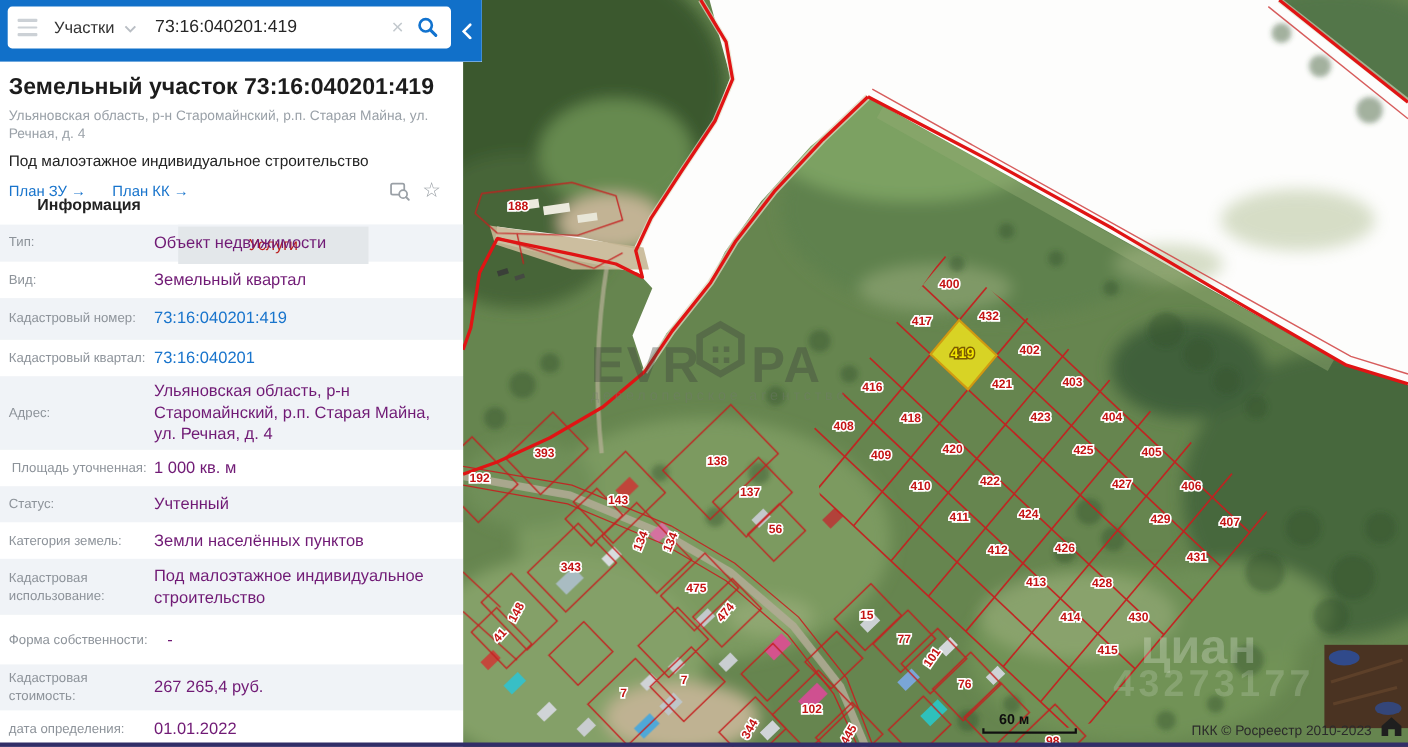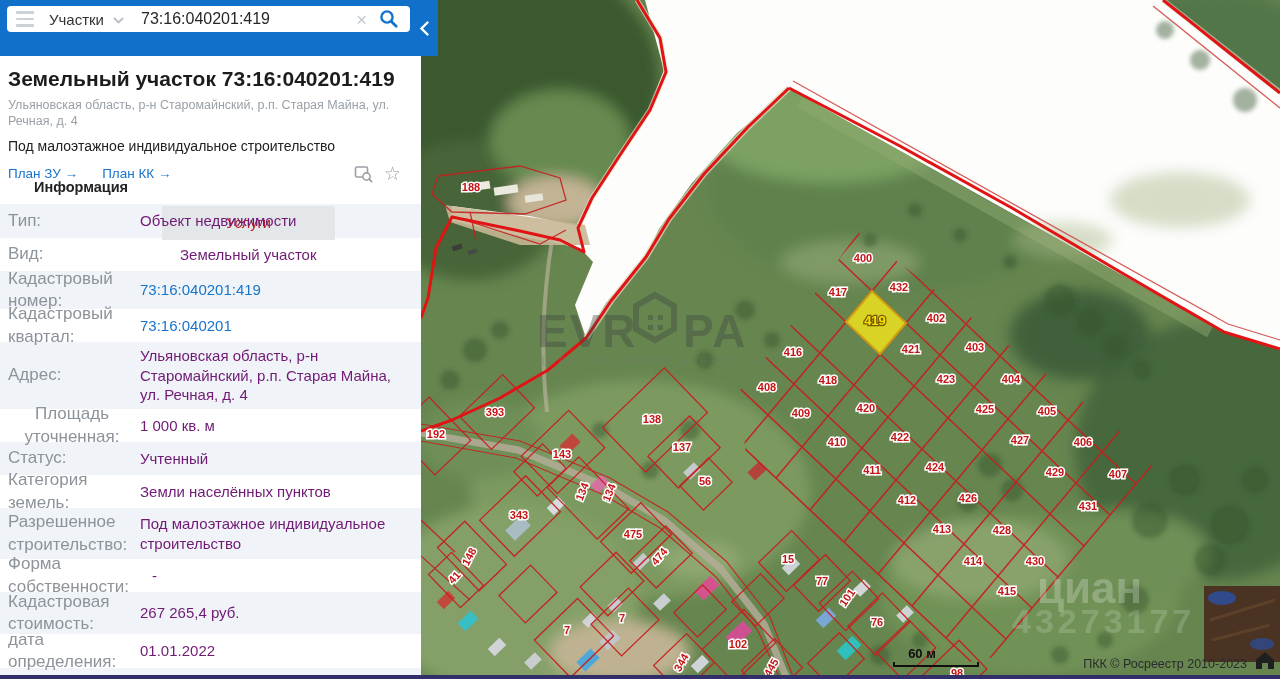--- a/index.html
+++ b/index.html
@@ -12,21 +12,21 @@
   .parcel-label.hl{fill:#f2e400;stroke:#7a5a00;stroke-width:2.6px;font-size:13px;}
   .scale-text{font:bold 13px "Liberation Sans",sans-serif;fill:#0e0e0e;text-anchor:middle;}
   .attr-text{font:12.5px "Liberation Sans",sans-serif;fill:#2b2b2b;text-anchor:end;}
   .wm1-big{font:bold 46px "Liberation Sans",sans-serif;letter-spacing:2px;}
   .wm1-sub{font:13px "Liberation Sans",sans-serif;letter-spacing:3.5px;}
   .wm2-big{font:bold 44px "Liberation Sans",sans-serif;}
   .wm2-num{font:bold 34px "Liberation Sans",sans-serif;letter-spacing:4px;}
 
   
   .topbar{position:absolute;left:0;top:0;width:438px;height:56px;background:#1170c9;z-index:30;}
-  .searchbox{position:absolute;left:7px;top:6px;width:403px;height:26px;background:#fff;border-radius:4px;display:flex;align-items:center;}
+  .searchbox{position:absolute;left:7px;top:6px;width:403px;height:38px;background:#fff;border-radius:4px;display:flex;align-items:center;}
   .hamburger{margin-left:9px;display:flex;flex-direction:column;gap:4px;cursor:pointer;}
   .hamburger i{display:block;width:18px;height:2.5px;border-radius:1px;background:#ccd1d6;}
   .cat-label{margin-left:15px;font-size:15px;color:#333;}
   .cat-chev{margin-left:9px;margin-top:3px;}
   .query{margin-left:17px;font-size:16px;color:#262626;flex:1;white-space:nowrap;overflow:hidden;}
   .clear-x{color:#c3c9ce;font-size:19px;margin-right:12px;cursor:pointer;line-height:1;}
   .mag{margin-right:11px;cursor:pointer;}
   .collapse-tab{position:absolute;left:410px;top:0;width:28px;height:56px;display:flex;align-items:center;justify-content:center;cursor:pointer;}
 
   
@@ -40,21 +40,21 @@
   .head-icons{margin-left:auto;display:flex;align-items:center;gap:11px;padding-right:12px;}
   .star{font-size:19px;color:#9aa0a6;line-height:1;cursor:pointer;}
   .tabs{display:flex;height:34px;}
   .tab{height:34px;line-height:34px;text-align:center;font-size:14.5px;cursor:pointer;}
   .tab.active{width:162px;background:#fff;color:#222;font-weight:bold;}
   .tab.inactive{width:173px;background:#e3e7ea;color:#b91c1c;margin-top:36px;}
   .rows{}
   .row{display:flex;align-items:center;padding:0 8px;box-sizing:border-box;}
   .row.odd{background:#f0f3f7;}
   .row.even{background:#ffffff;}
-  .row .lab{width:132px;flex-shrink:0;font-size:17px;color:#8d939a;line-height:1.3;padding-right:4px;box-sizing:border-box;}
+  .row .lab{width:132px;flex-shrink:0;font-size:12px;color:#8d939a;line-height:1.3;padding-right:4px;box-sizing:border-box;}
   .row .val{font-size:15px;color:#701a75;line-height:1.32;}
   .row .val.link{color:#1874cc;cursor:pointer;}
   .rows-tail{height:12px;background:#f0f3f7;}
   .bottom-strip{position:absolute;left:0;bottom:0;width:1280px;height:4px;background:#322e68;z-index:40;}
 </style>
 </head>
 <body>
 
 <div class="app">
 
@@ -376,23 +376,23 @@
     </div>
     <div class="tabs">
       <div class="tab active">Информация</div>
       <div class="tab inactive">Услуги</div>
     </div>
     <div class="rows" id="rows">
         <div class="row odd" style="height: 34px;">
           <span class="lab">Тип:</span>
           <span class="val">Объект недвижимости</span>
         </div>
-        <div class="row even" style="height: 33px; gap: 40px;">
+        <div class="row even" style="height: 33px;">
           <span class="lab">Вид:</span>
-          <span class="val">Земельный участок</span>
+          <span class="val">Земельный квартал</span>
         </div>
         <div class="row odd" style="height: 38px;">
           <span class="lab">Кадастровый номер:</span>
           <span class="val link">73:16:040201:419</span>
         </div>
         <div class="row even" style="height: 33px;">
           <span class="lab">Кадастровый квартал:</span>
           <span class="val link">73:16:040201</span>
         </div>
         <div class="row odd" style="height: 67px;">
@@ -405,24 +405,24 @@
         </div>
         <div class="row odd" style="height: 33px;">
           <span class="lab">Статус:</span>
           <span class="val">Учтенный</span>
         </div>
         <div class="row even" style="height: 33px;">
           <span class="lab">Категория земель:</span>
           <span class="val">Земли населённых пунктов</span>
         </div>
         <div class="row odd" style="height: 51px;">
-          <span class="lab">Разрешенное строительство:</span>
+          <span class="lab">Кадастровая использование:</span>
           <span class="val">Под малоэтажное индивидуальное строительство</span>
         </div>
-        <div class="row even" style="height: 33px; gap: 12px;">
+        <div class="row even" style="height: 45px; gap: 12px;">
           <span class="lab">Форма собственности:</span>
           <span class="val">-</span>
         </div>
         <div class="row odd" style="height: 42px;">
           <span class="lab">Кадастровая стоимость:</span>
           <span class="val">267 265,4 руб.</span>
         </div>
         <div class="row even" style="height: 34px;">
           <span class="lab">дата определения:</span>
           <span class="val">01.01.2022</span>

